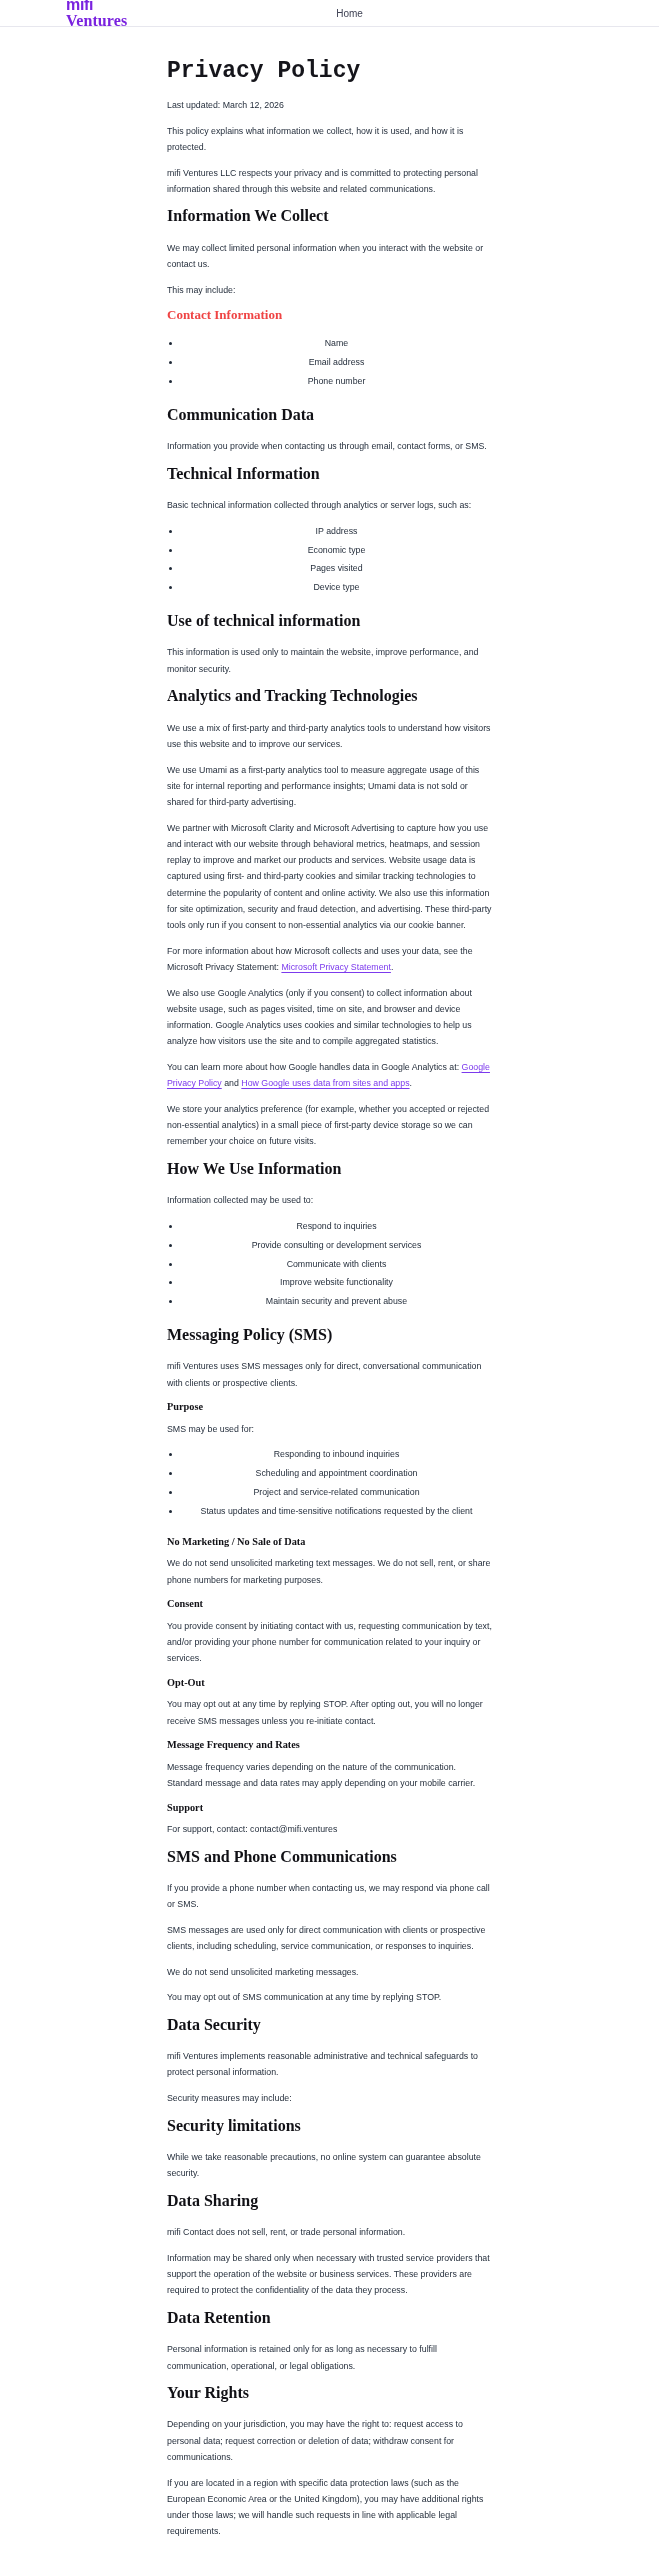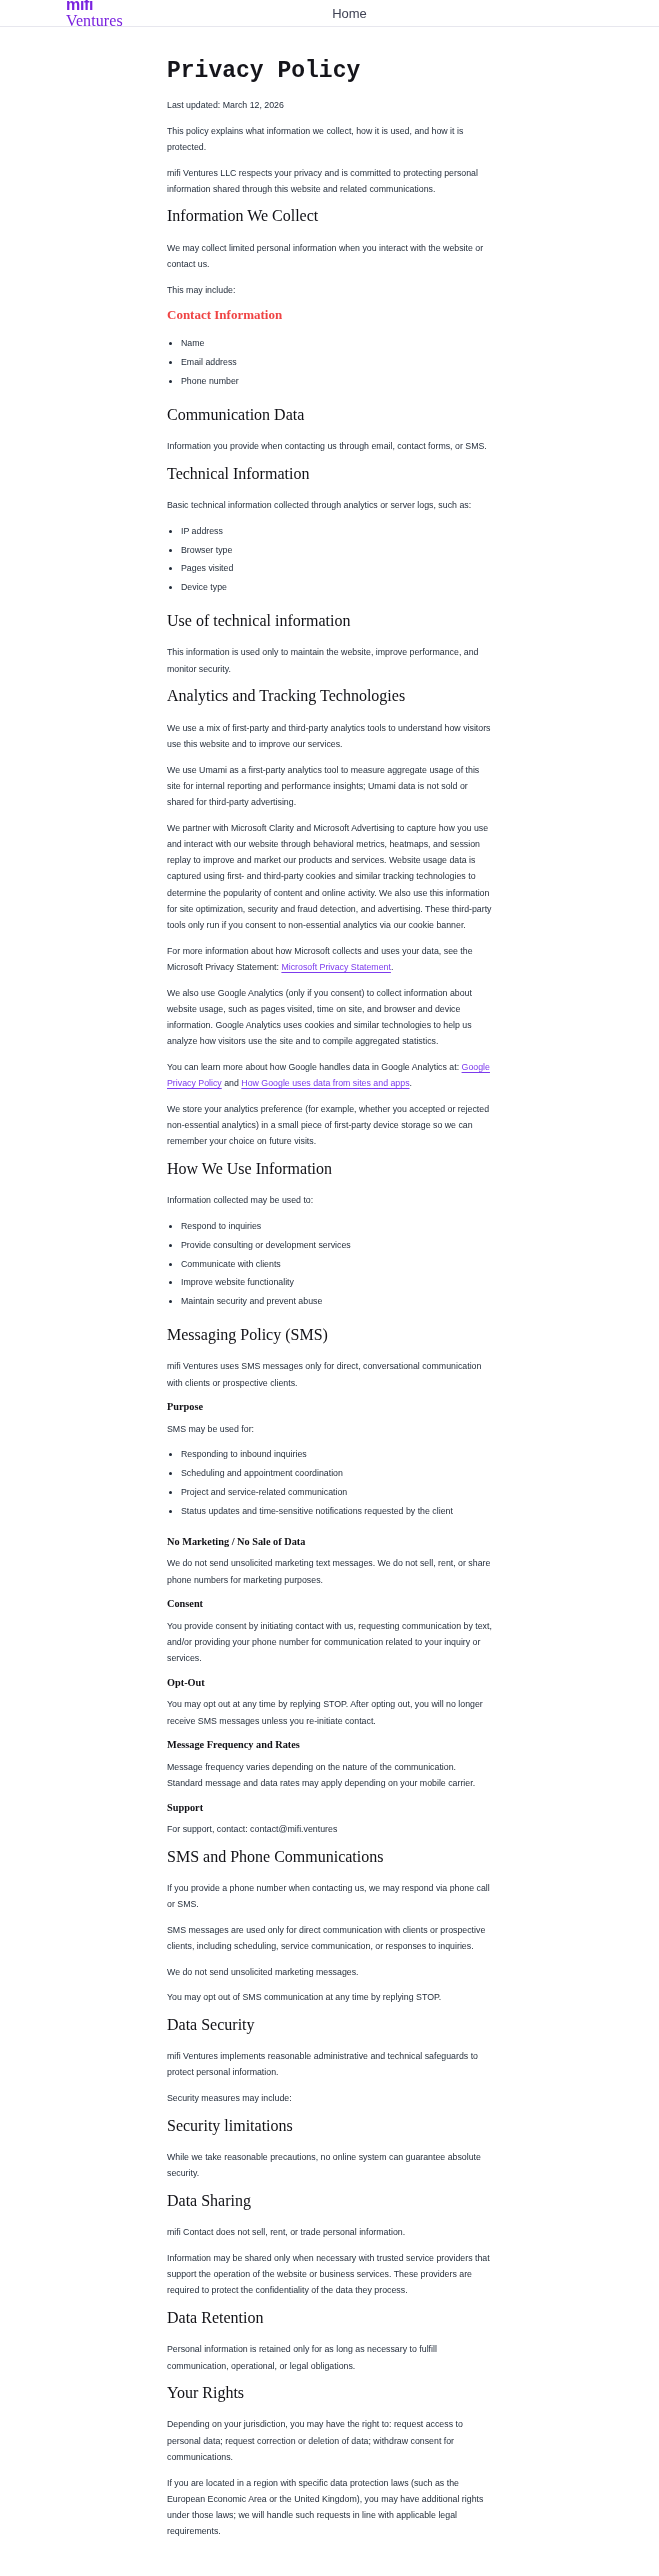--- a/index.html
+++ b/index.html
@@ -3,33 +3,33 @@
 <meta charset="utf-8">
 <style>
   * { box-sizing: border-box; }
   html,body { margin:0; padding:0; background:#ffffff; }
   body { font-family:"Liberation Sans","DejaVu Sans",sans-serif; color:#1f2937; width:659px; margin:0 auto; }
 
   
   .site-header { height:27px; border-bottom:0.5px solid #e7e7ee; display:flex; align-items:center; position:relative; background:#fff; }
   .logo { margin-left:66px; text-decoration:none; color:#7a22df; font-size:16px; line-height:1; display:flex; align-items:baseline;flex-direction:column; }
   .logo .logo-mifi { font-weight:800; letter-spacing:-0.3px; }
-  .logo .logo-ventures { font-family:"Liberation Serif","DejaVu Serif",serif; font-weight:400; letter-spacing:0.1px; }
+  .logo .logo-ventures { font-family:"Liberation Serif","DejaVu Serif",serif; font-weight:700; letter-spacing:0.1px; }
   .site-nav { position:absolute; left:50%; transform:translateX(-50%); top:0; height:100%; display:flex; align-items:center; }
-  .nav-link { color:#3f4254; font-size:13px; text-decoration:none;margin-left:40px; }
+  .nav-link { color:#3f4254; font-size:10px; text-decoration:none;margin-left:40px; }
 
   
   .article { max-width:325px; margin:0 auto; padding-top:32px; }
   .article h1 { font-family:Liberation Mono, monospace; font-size:23px; font-weight:700; color:#15151b; margin:0 0 12.4px; line-height:1.12; }
   .last-updated { font-size:7.7px; color:#6b7280; margin:0 0 23px; }
   .article p { font-size:8.8px; line-height:1.85; margin:0 0 9.3px; color:#1f2937; }
-  .article h2 { font-family:"Liberation Serif","DejaVu Serif",serif; font-size:16px; font-weight:400; color:#111116; margin:8.2px 0 13.4px; line-height:1.25; }
+  .article h2 { font-family:"Liberation Serif","DejaVu Serif",serif; font-size:16px; font-weight:700; color:#111116; margin:8.2px 0 13.4px; line-height:1.25; }
   .article h3 { font-family:"Liberation Serif","DejaVu Serif",serif; font-size:13px; font-weight:700; color:#ef4444; margin:8.2px 0 11.3px; line-height:1.3; }
   .article h4 { font-family:"Liberation Serif","DejaVu Serif",serif; font-size:10.3px; font-weight:700; color:#111116; margin:5.2px 0 7.2px; line-height:1.3; }
-  .article ul { margin:0 0 15.5px; padding-left:14px; }
+  .article ul { margin:0 0 15.5px; padding-left:14px;text-align:center; }
   .article li { font-size:8.8px; line-height:1.85; margin-bottom:2.6px; color:#1f2937; }
   .article a { color:#7c3aed; text-decoration:underline; text-underline-offset:1.5px; }
 </style>
 </head>
 <body>
 
 <header class="site-header">
   <a class="logo" href="#">
     <span class="logo-mifi">mifi</span>
       <span class="logo-ventures">Ventures</span>
@@ -54,21 +54,21 @@
           <li>Name</li>
           <li>Email address</li>
           <li>Phone number</li>
         </ul>
         <h2>Communication Data</h2>
         <p>Information you provide when contacting us through email, contact forms, or SMS.</p>
         <h2>Technical Information</h2>
         <p>Basic technical information collected through analytics or server logs, such as:</p>
         <ul>
           <li>IP address</li>
-          <li>Browser type</li>
+          <li>Economic type</li>
           <li>Pages visited</li>
           <li>Device type</li>
         </ul>
         <h2>Use of technical information</h2>
         <p>This information is used only to maintain the website, improve performance, and monitor security.</p>
         <h2>Analytics and Tracking Technologies</h2>
         <p>We use a mix of first-party and third-party analytics tools to understand how visitors use this website and to improve our services.</p>
         <p>We use Umami as a first-party analytics tool to measure aggregate usage of this site for internal reporting and performance insights; Umami data is not sold or shared for third-party advertising.</p>
         <p>We partner with Microsoft Clarity and Microsoft Advertising to capture how you use and interact with our website through behavioral metrics, heatmaps, and session replay to improve and market our products and services. Website usage data is captured using first- and third-party cookies and similar tracking technologies to determine the popularity of content and online activity. We also use this information for site optimization, security and fraud detection, and advertising. These third-party tools only run if you consent to non-essential analytics via our cookie banner.</p>
         <p>For more information about how Microsoft collects and uses your data, see the Microsoft Privacy Statement: <a href="#">Microsoft Privacy Statement</a>.</p>

